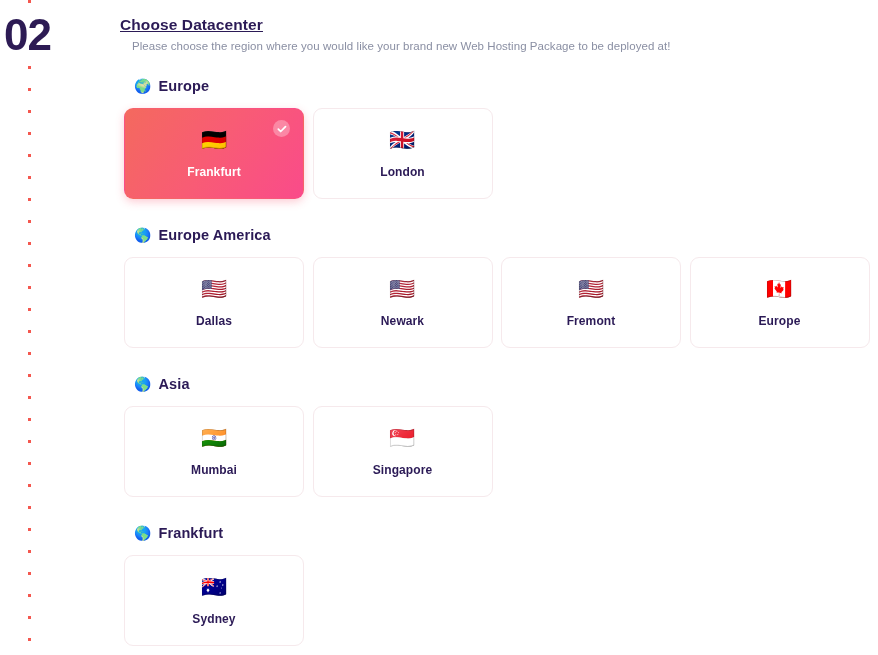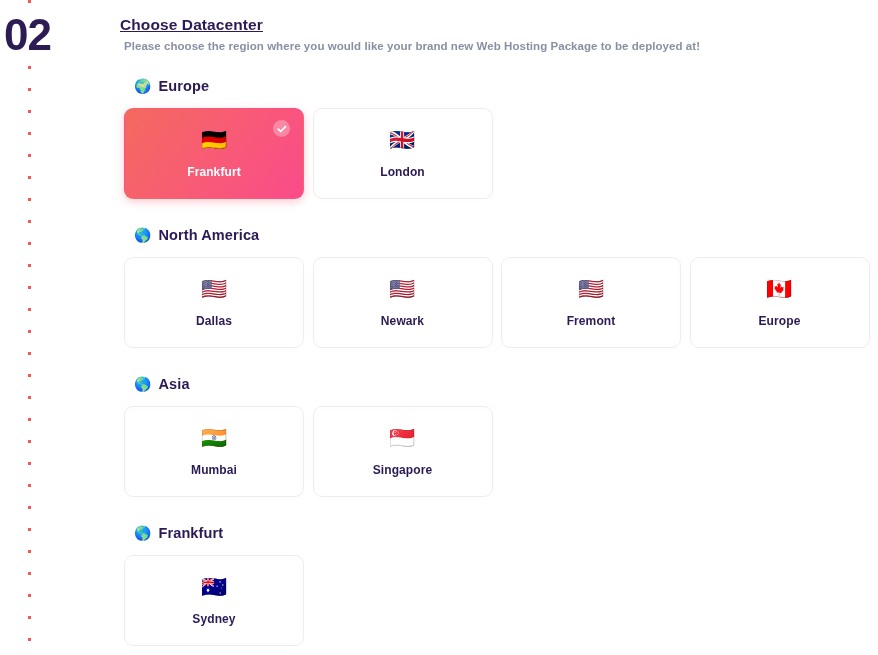--- a/index.html
+++ b/index.html
@@ -59,23 +59,23 @@
   #page-title {
     font-size: 15.5px;
     font-weight: 700;
     color: #2b1a56;
     margin: 0 0 6px 0;
     letter-spacing: 0.1px;
     text-decoration: underline;
   }
   #page-subtitle {
     font-size: 11.5px;
-    font-weight: 700;
+    font-weight: 400;
     color: #8a8fa3;
-    margin: 0 0 26px 4px;
+    margin: 0 0 26px 12px;
     letter-spacing: 0.05px;
   }
 
   .region-block { margin-bottom: 0; }
 
   .region-heading {
     display: flex;
     align-items: center;
     gap: 7px;
     font-size: 14.5px;
@@ -175,21 +175,21 @@
           </div>
           <div class="dc-card">
             <div class="dc-flag">🇬🇧</div>
             <div class="dc-label">London</div>
           </div>
         </div>
       </div>
       <div class="region-block">
         <div class="region-heading">
           <span class="globe-icon">🌎</span>
-          <span>North America</span>
+          <span>Europe America</span>
         </div>
         <div class="card-row">
           <div class="dc-card">
             <div class="dc-flag">🇺🇸</div>
             <div class="dc-label">Dallas</div>
           </div>
           <div class="dc-card">
             <div class="dc-flag">🇺🇸</div>
             <div class="dc-label">Newark</div>
           </div>

